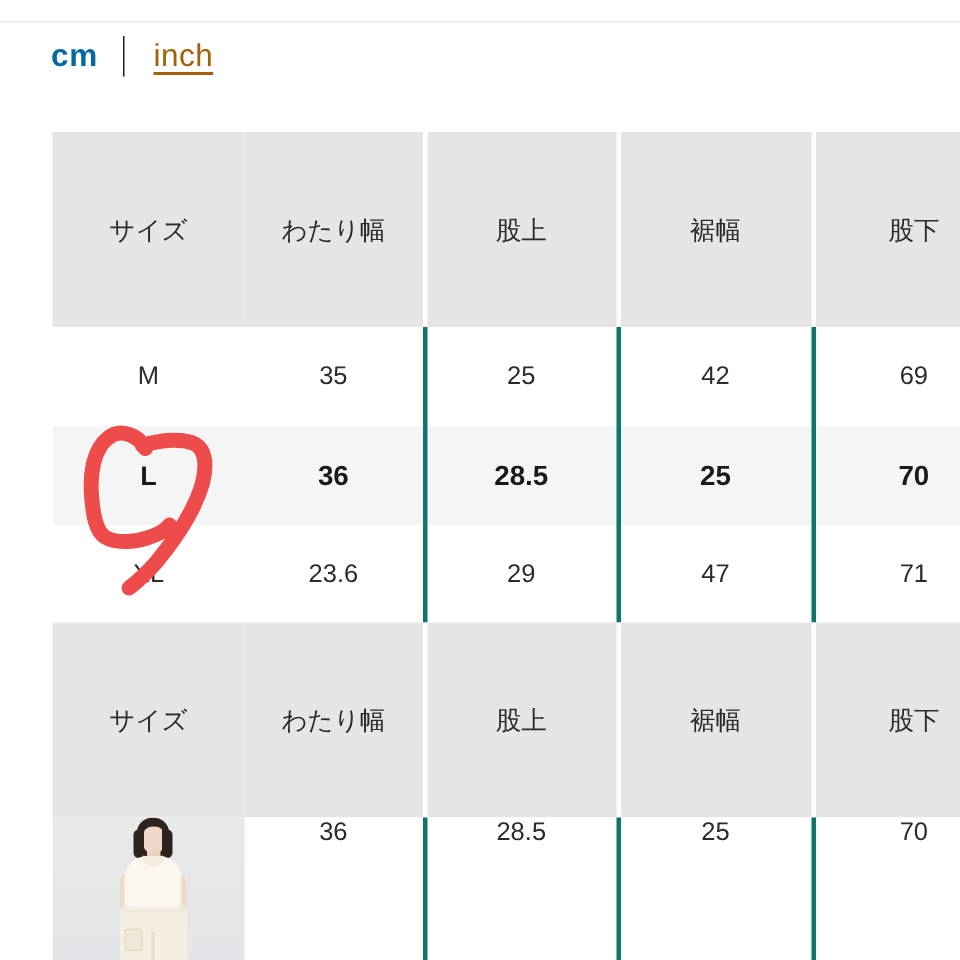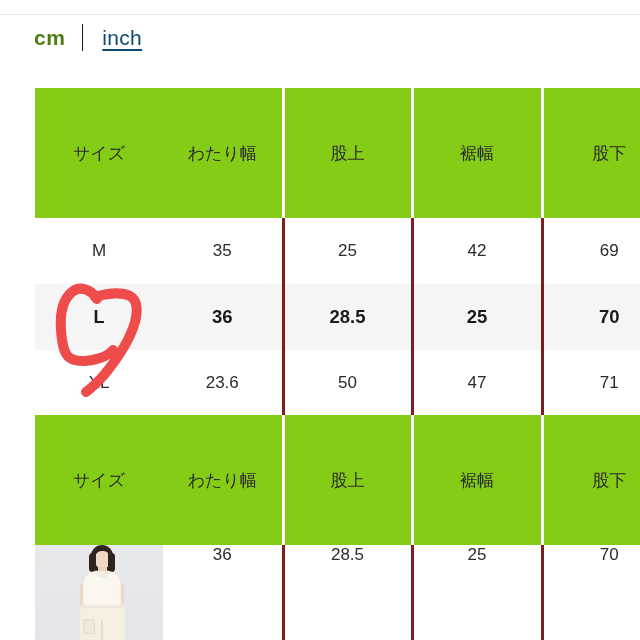--- a/index.html
+++ b/index.html
@@ -30,33 +30,33 @@
     left: 34px;
     top: 20px;
     height: 34px;
     display: flex;
     align-items: center;
   }
   .unit-cm {
     font-size: 21px;
     font-weight: bold;
     letter-spacing: 0.5px;
-    color: #4d7c0f;
+    color: #0369a1;
     line-height: 1;
   }
   .unit-sep {
     width: 1px;
     height: 27px;
     background: #1c1c1c;
     margin: 0 19px 0 17px;
   }
   .unit-inch {
     font-size: 21px;
     font-weight: normal;
-    color: #0c4a6e;
+    color: #a16207;
     line-height: 1;
     text-decoration: underline;
     text-underline-offset: 4px;
     letter-spacing: 0.3px;
   }
 
   
   .size-table {
     position: absolute;
     left: 35px;
@@ -77,33 +77,33 @@
   .size-table td {
     padding: 0;
     text-align: center;
     vertical-align: middle;
     font-weight: normal;
     font-size: 17px;
     color: #2b2b2b;
   }
 
   thead th {
-    background: #84cc16;
+    background: #e5e5e5;
     height: 130px;
     font-size: 17px;
     color: #1f1f1f;
     border-right: 3px solid #ffffff;
   }
   thead th.no-div { border-right: 0; }
   thead th:last-child { border-right: 0; }
 
   tbody td {
     height: 66px;
     background: #ffffff;
-    border-right: 3px solid #7f1d1d;
+    border-right: 3px solid #0f766e;
     font-size: 18px;
   }
   tbody td.no-div { border-right: 0; }
   tbody td:last-child { border-right: 0; }
 
   tbody tr.row-highlight td {
     background: #f5f5f5;
     font-weight: bold;
     font-size: 18.5px;
     color: #1a1a1a;
@@ -277,21 +277,21 @@
     <tr class="row-highlight">
       <td class="cell-size no-div">L</td>
       <td>36</td>
       <td>28.5</td>
       <td>25</td>
       <td>70</td>
     </tr>
     <tr>
       <td class="cell-size no-div">XL</td>
       <td>23.6</td>
-      <td>50</td>
+      <td>29</td>
       <td>47</td>
       <td>71</td>
     </tr>
   </tbody>
 </table>
 
 <table class="size-table" id="table-secondary">
   <colgroup>
     <col class="c-size">
       <col class="c-waist">

